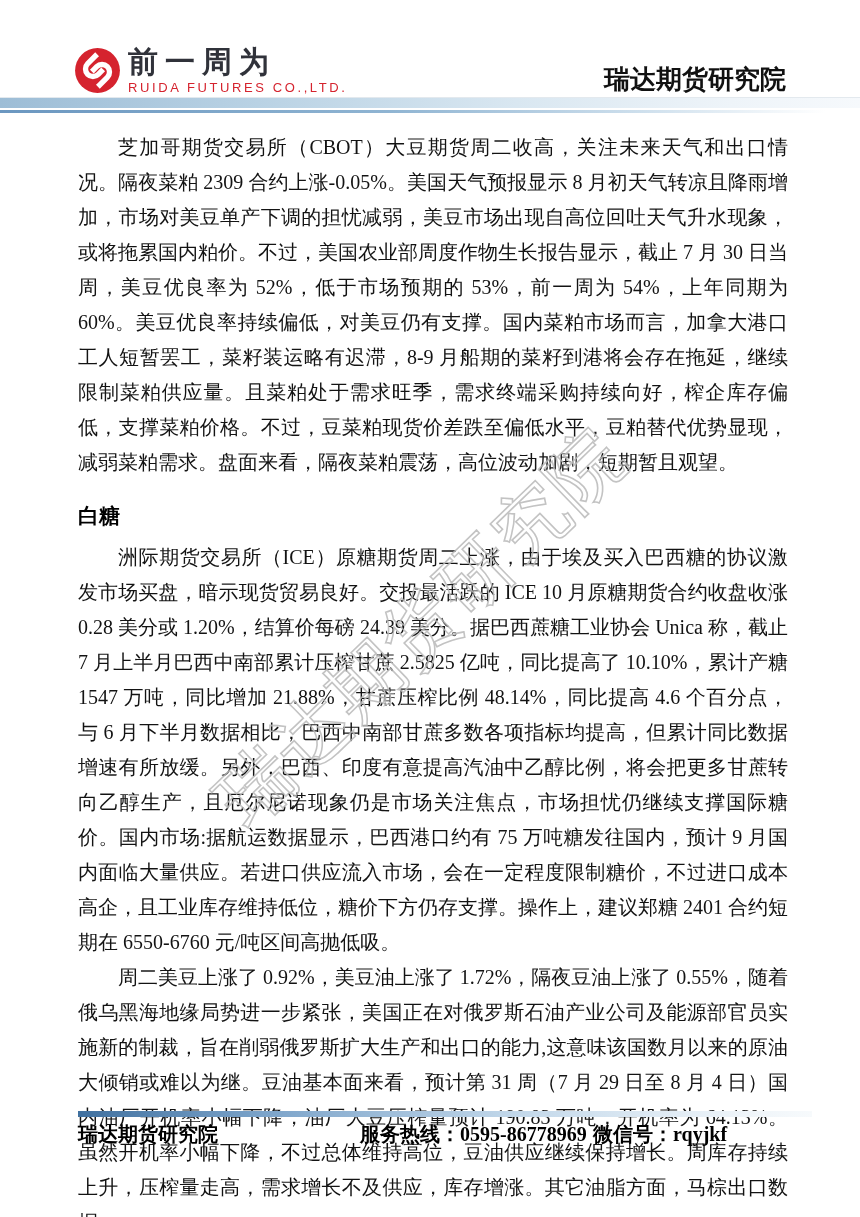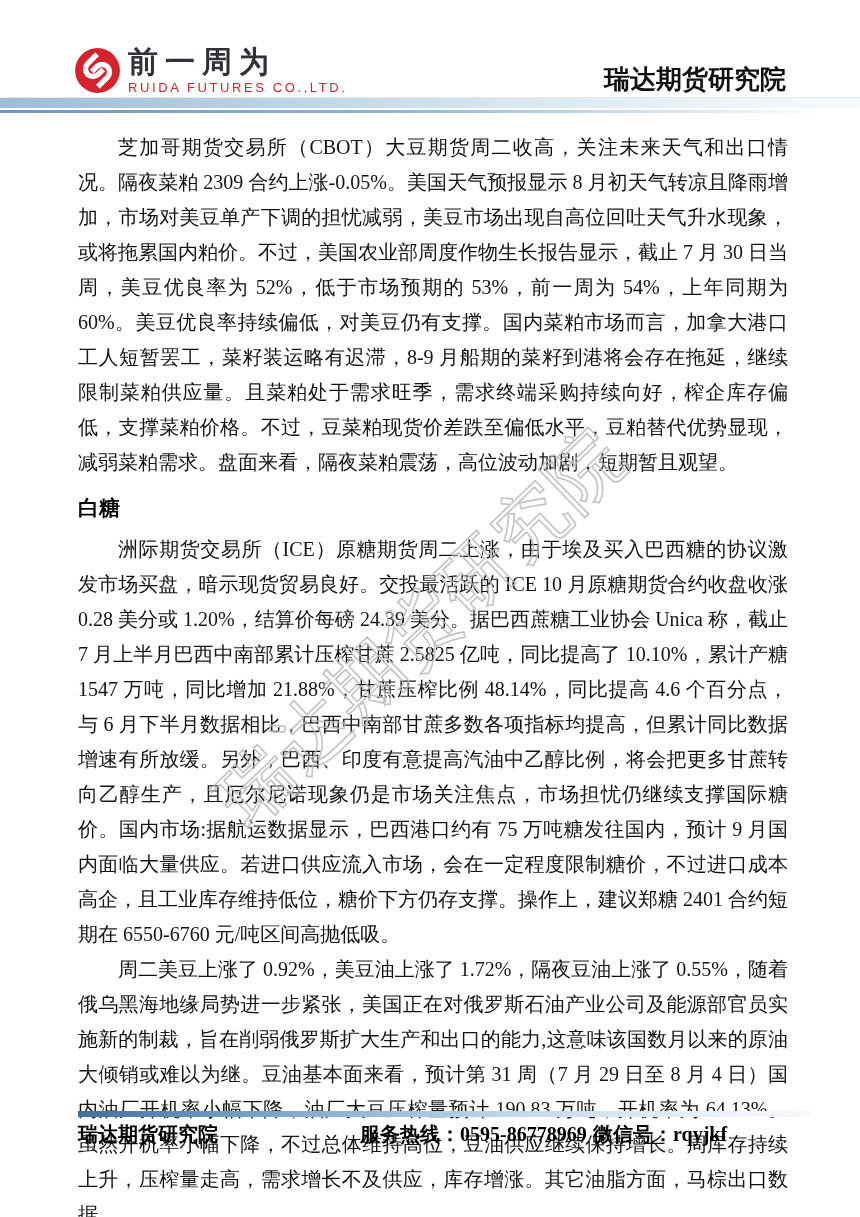--- a/index.html
+++ b/index.html
@@ -50,21 +50,21 @@
   .main { padding: 17px 72px 0 78px; }
   .body-text {
     margin: 0;
     font-size: 20px; line-height: 35px;
     color: #131313;
     text-align: justify;
     text-indent: 2em;
   }
   .section-heading {
     font-size: 21px; font-weight: bold; color: #000;
-    margin: 13px 0 9px 0; line-height: 30px;
+    margin: 21px 0 9px 0; line-height: 30px;
   }
 
   
   .watermark {
     position: absolute; left: 142px; top: 578px;
     width: 560px; text-align: center;
     transform: rotate(-44deg);
     font-size: 74px; letter-spacing: 2px; white-space: nowrap;
     color: #c6c6c6; opacity: 0.55;
     pointer-events: none; z-index: 5;

